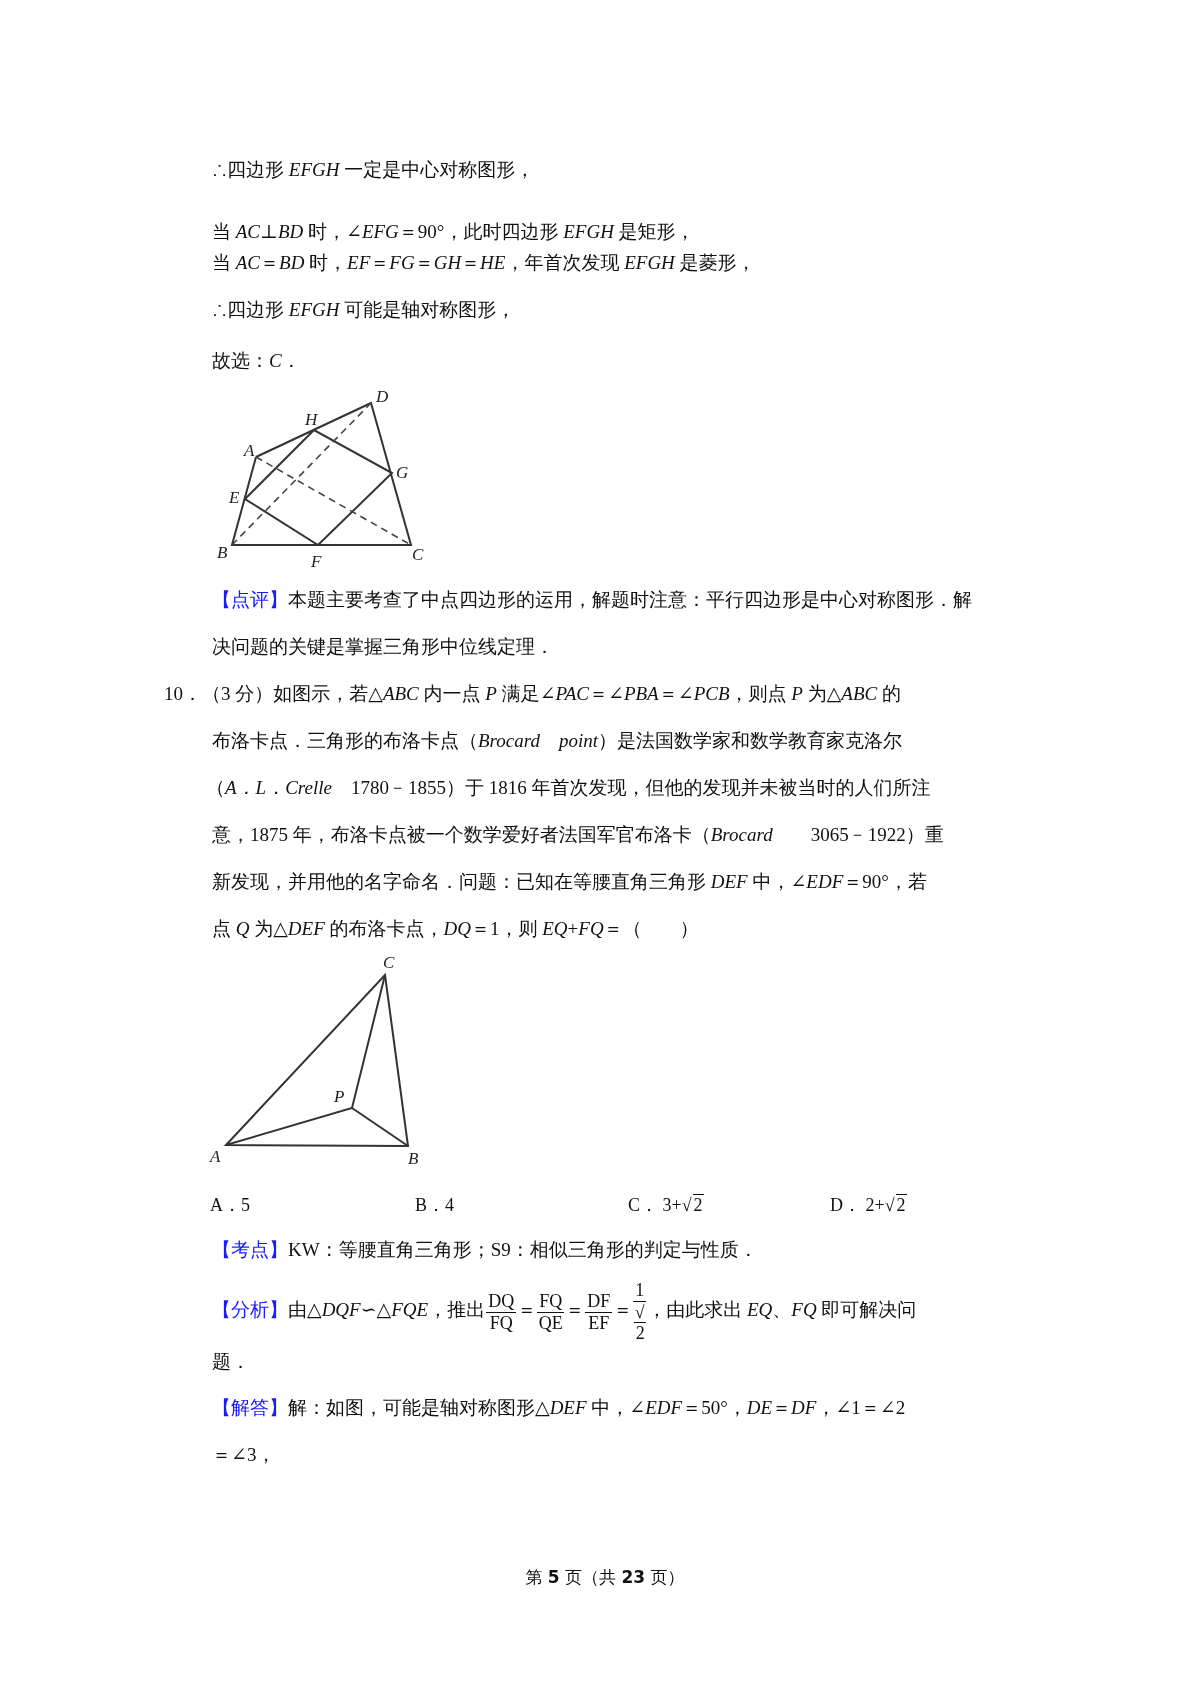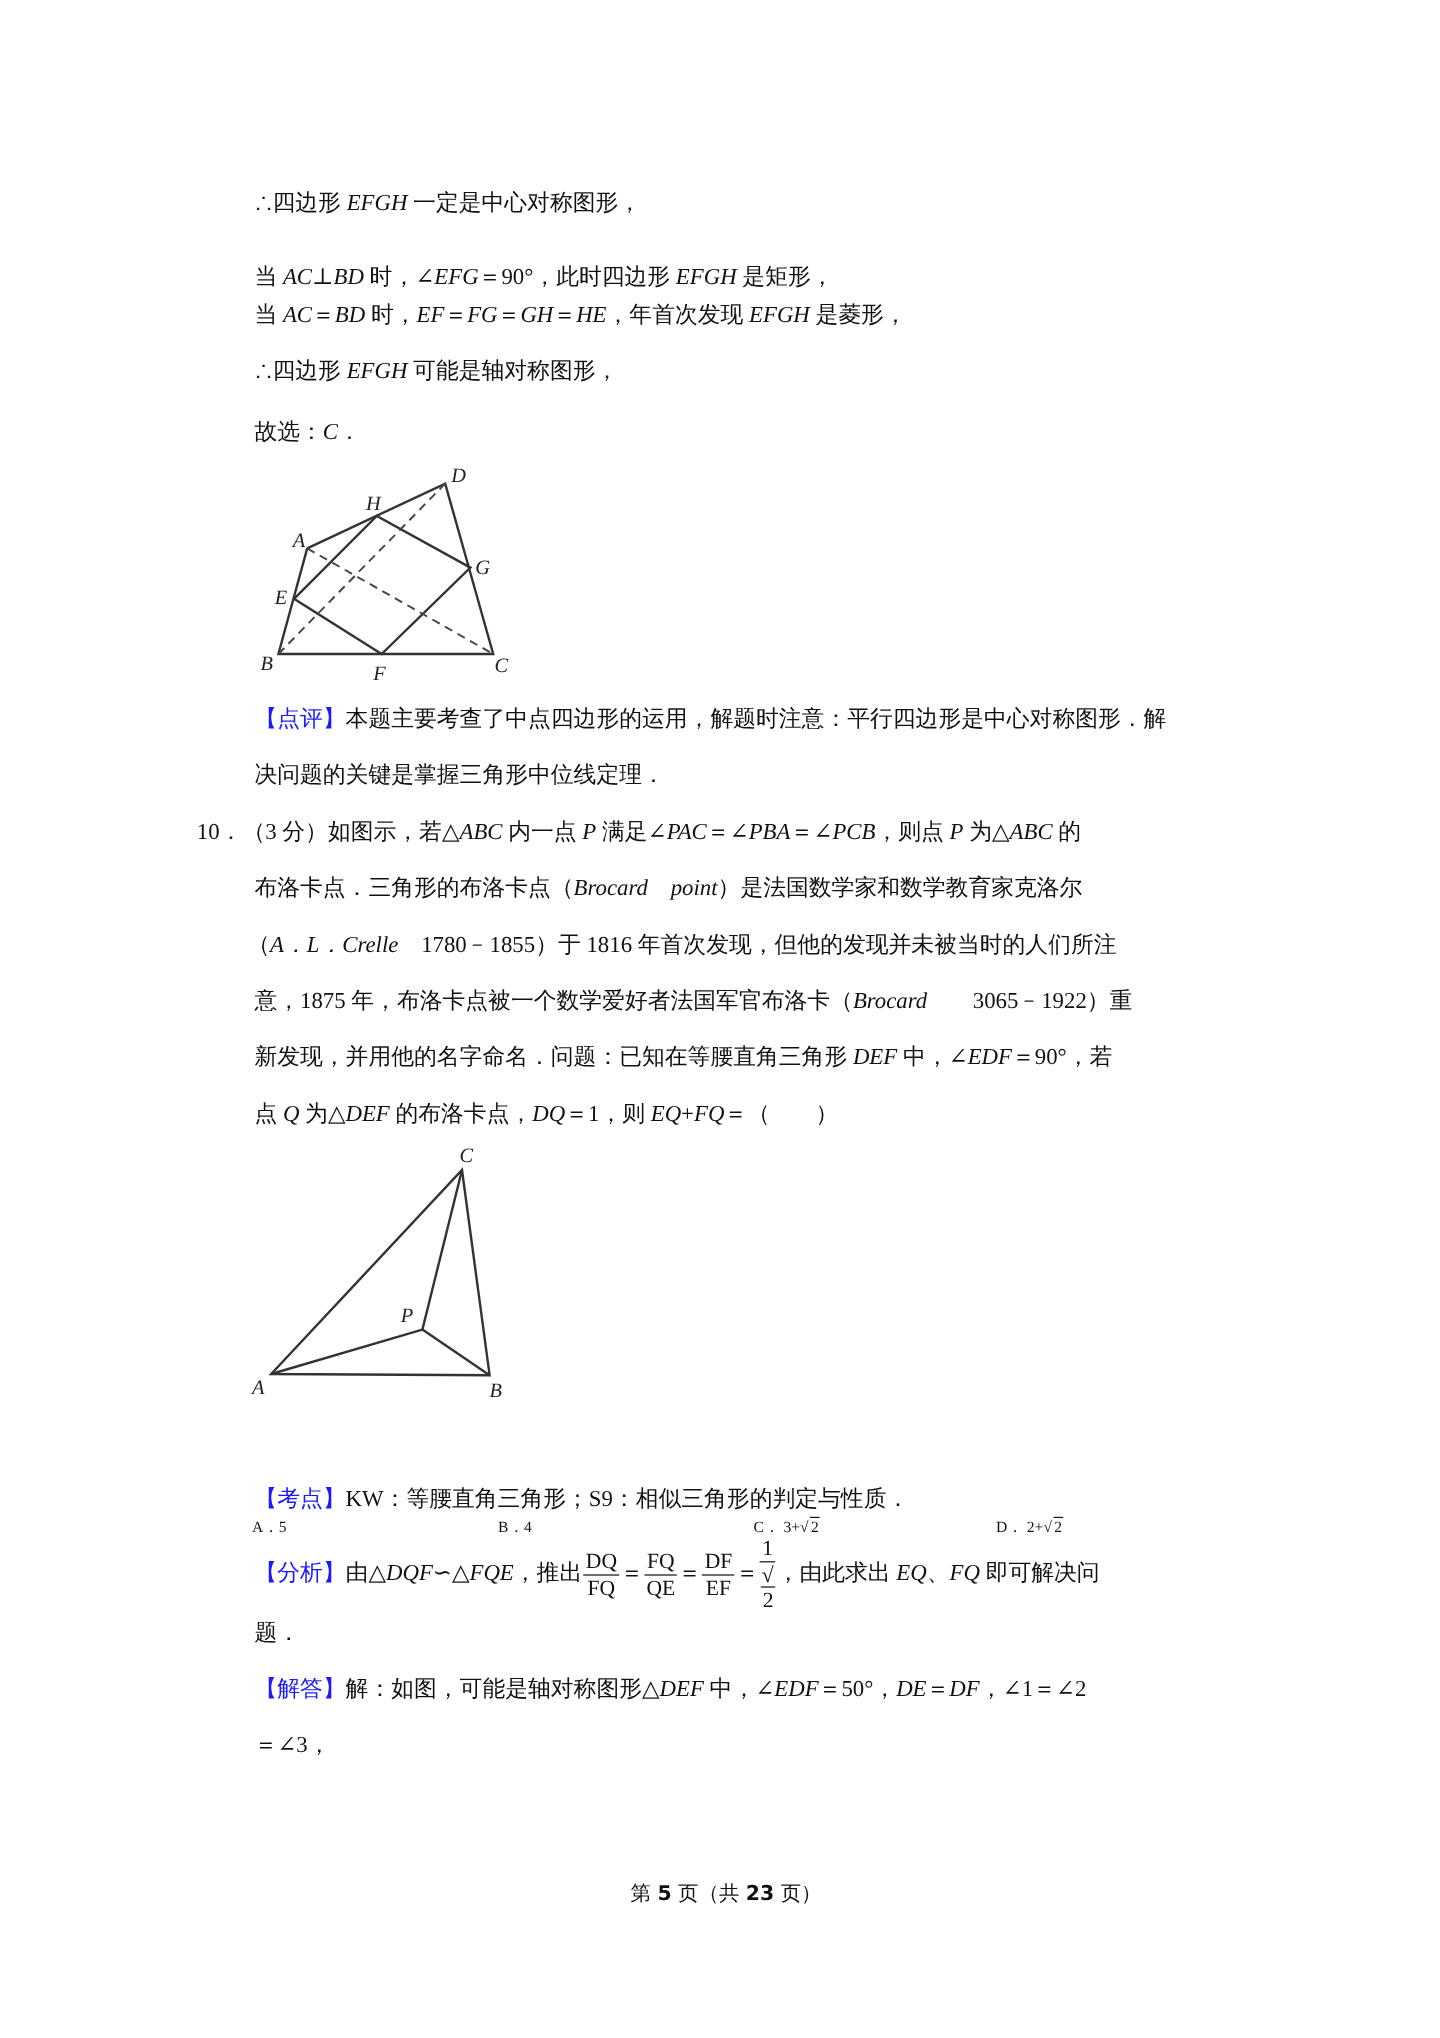--- a/index.html
+++ b/index.html
@@ -8,21 +8,21 @@
   .line { position: absolute; left: 212px; font-size: 19px; white-space: nowrap; line-height: 1; }
   .i { font-style: italic; }
   .blue { color: #1a1aff; text-align: center; }
   .bold { font-weight: bold; }
   svg text { font-family: "Liberation Serif", "DejaVu Serif", serif; font-style: italic; font-size: 17px; fill: #222; }
   .frac { display: inline-block; vertical-align: middle; text-align: center; margin: 0 1px;
           font-family: "Liberation Serif", serif; font-size: 18px; }
   .frac span { display: block; line-height: 1.15; }
   .frac .num { border-bottom: 1.5px solid #111; padding: 0 2px; }
   .sqrt { display: inline-block; border-top: 1.5px solid #111; padding: 0 1px; margin-left: 1px; }
-  .opt { position: absolute; top: 1264px; font-size: 13px; white-space: nowrap; }
+  .opt { position: absolute; top: 1193px; font-size: 18px; white-space: nowrap; }
   .footer { position: absolute; top: 1566px; left: 5px; width: 1200px; text-align: center;
             font-size: 17px; font-family: "DejaVu Sans", sans-serif; }
 </style>
 </head>
 <body>
 
 <div class="line" style="top:160px"><span>∴四边形 </span><span class="i">EFGH</span><span> 一定是中心对称图形，</span></div>
 <div class="line" style="top:222px"><span>当 </span><span class="i">AC</span><span>⊥</span><span class="i">BD</span><span> 时，∠</span><span class="i">EFG</span><span>＝90°，此时四边形 </span><span class="i">EFGH</span><span> 是矩形，</span></div>
 <div class="line" style="top:253px"><span>当 </span><span class="i">AC</span><span>＝</span><span class="i">BD</span><span> 时，</span><span class="i">EF</span><span>＝</span><span class="i">FG</span><span>＝</span><span class="i">GH</span><span>＝</span><span class="i">HE</span><span>，年首次发现 </span><span class="i">EFGH</span><span> 是菱形，</span></div>
 <div class="line" style="top:300px"><span>∴四边形 </span><span class="i">EFGH</span><span> 可能是轴对称图形，</span></div>

